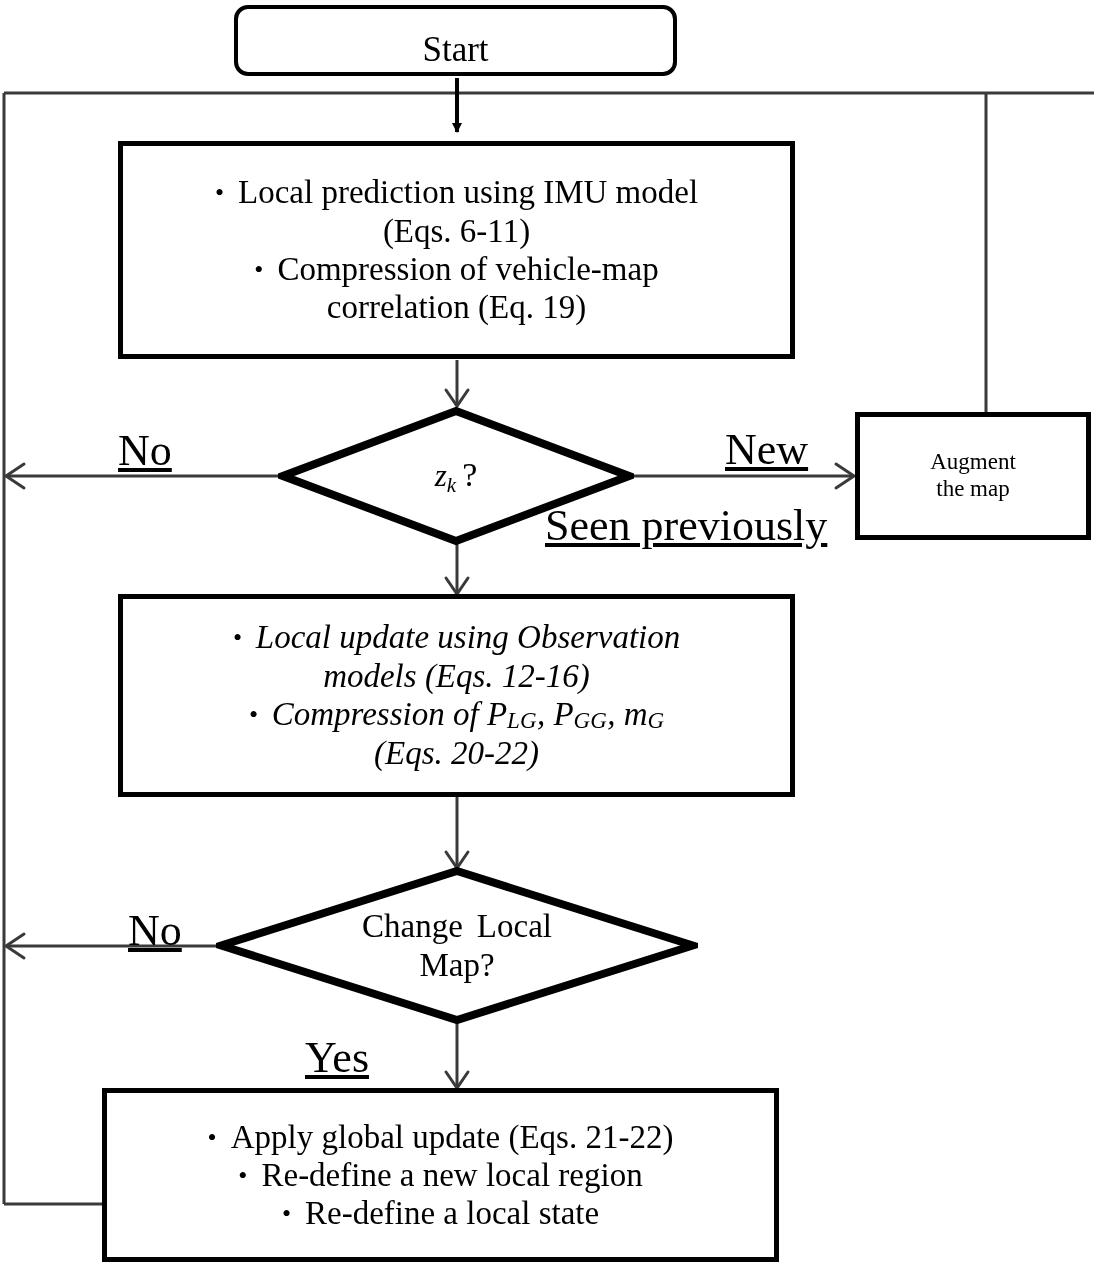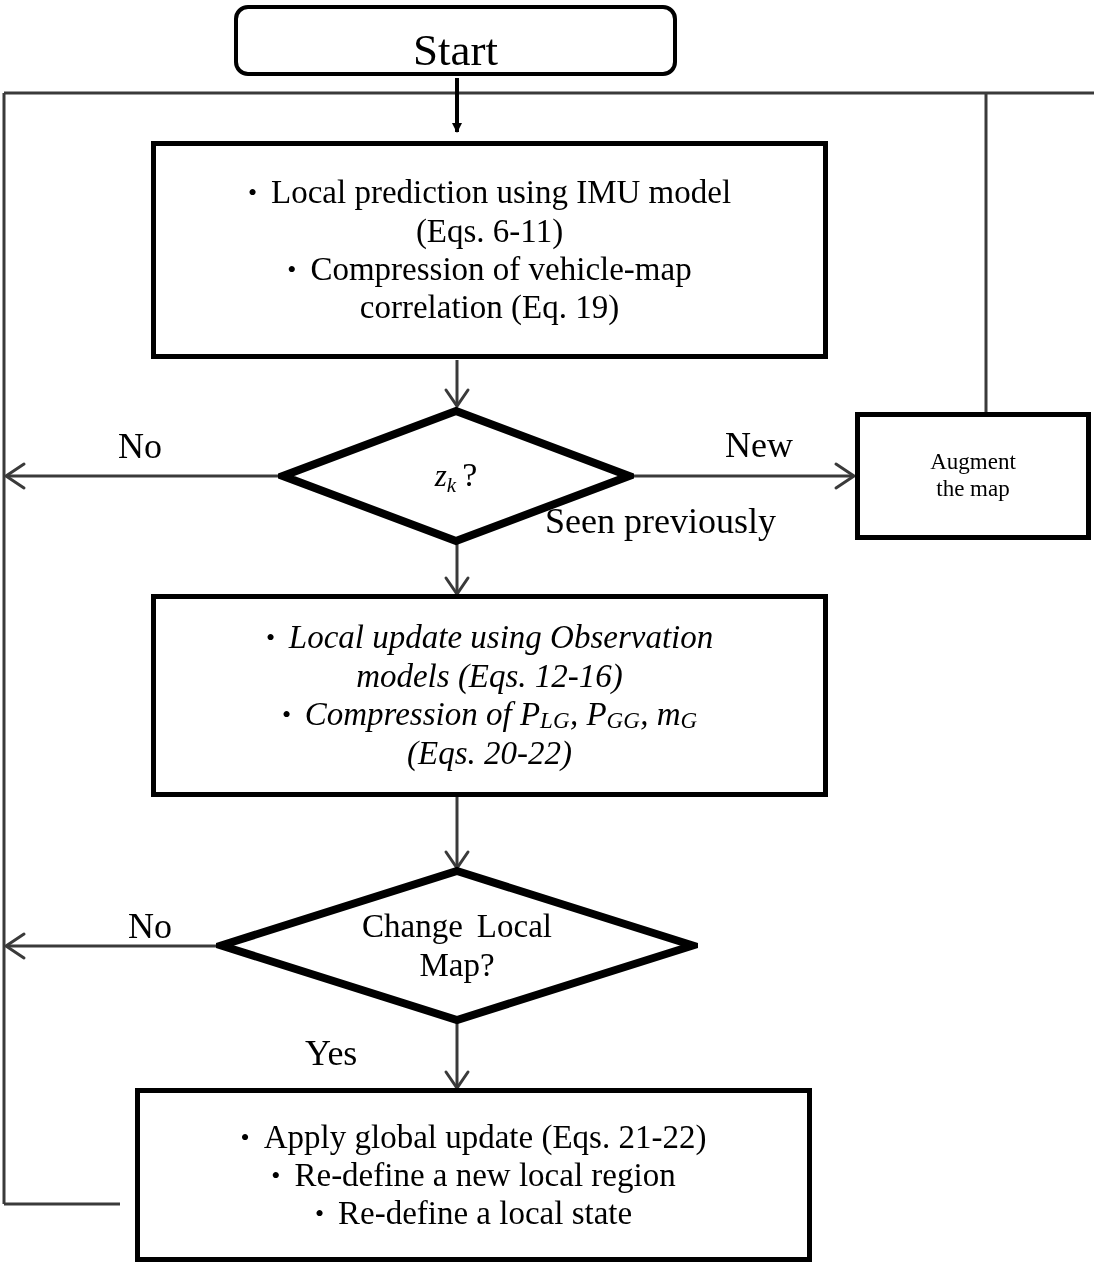--- a/index.html
+++ b/index.html
@@ -28,35 +28,34 @@
     position: absolute;
     box-sizing: border-box;
     display: flex;
     align-items: center;
     justify-content: center;
     text-align: center;
     background: #ffffff;
   }
   .proc-box {
     border: 5px solid #000000;
-    margin-left: 33px;
   }
   .start-box {
     border: 4px solid #000000;
     border-radius: 14px;
   }
   .aug-box {
     border: 5px solid #000000;
   }
   .node-text {
     line-height: 1.16;
     padding: 0 6px;
     width: 100%;
   }
-  .t-start { font-size: 45px; margin-top: 20px; }
+  .t-start { font-size: 35px; margin-top: 20px; }
   .t-proc  { font-size: 33px; }
   .t-aug   { font-size: 23px; }
   .bullet-line {
     display: block;
     white-space: nowrap;
   }
   .bullet-line .bul {
     font-size: 26px;
     vertical-align: 0.08em;
     margin-right: 14px;
@@ -78,22 +77,23 @@
     height: 100%;
     display: flex;
     align-items: center;
     justify-content: center;
     text-align: center;
     font-size: 33px;
     line-height: 1.16;
   }
   .edge-label {
     position: absolute;
-    font-size: 36px;
+    font-size: 44px;
     white-space: nowrap;
+    text-decoration: underline;
   }
   .zsym { font-style: italic; font-size: 31px; }
   .zsub { font-style: italic; font-size: 21px; vertical-align: -0.28em; }
   .qmark { font-size: 34px; margin-left: 6px; }
   .smallcap { font-size: 23px; vertical-align: -0.12em; letter-spacing: 0.2px; }
   .sp-wide { display: inline-block; width: 14px; }
 </style>
 </head>
 <body>
 

